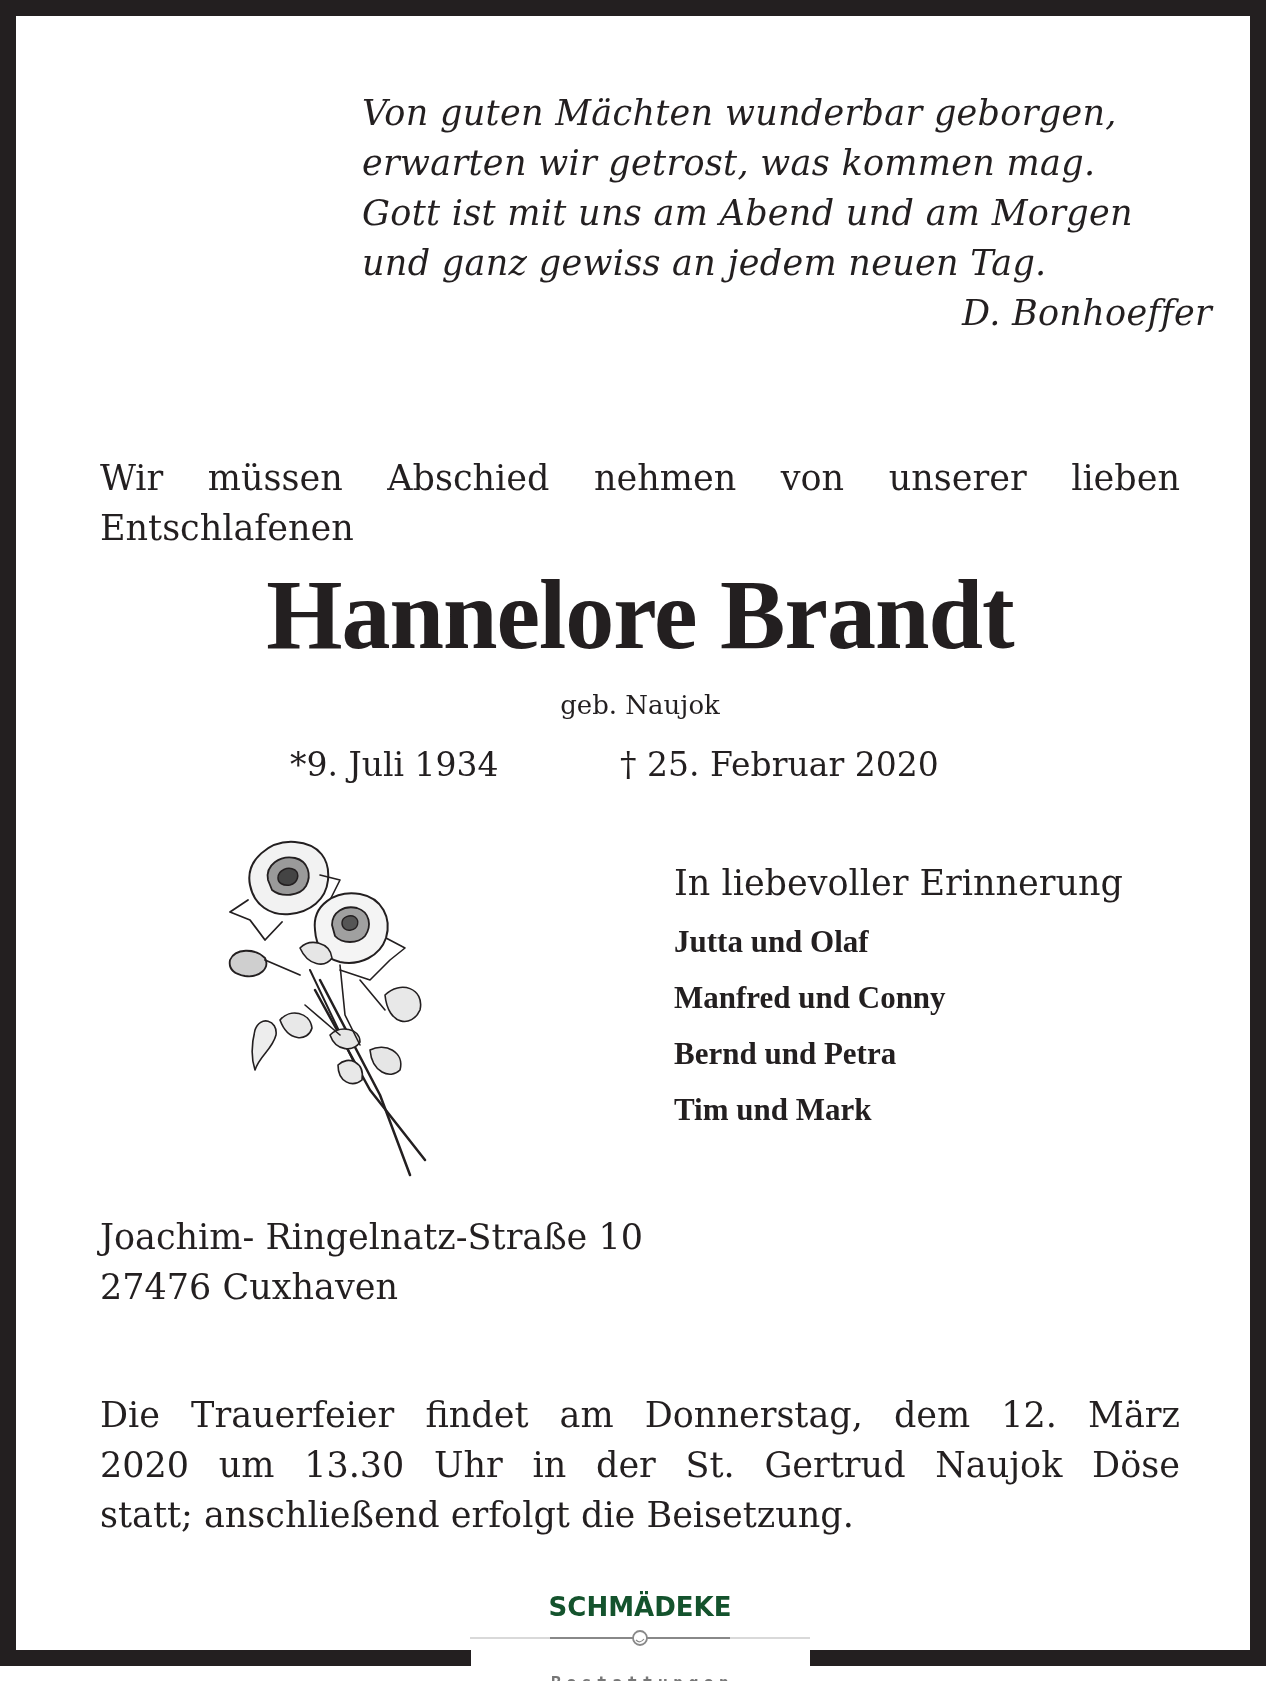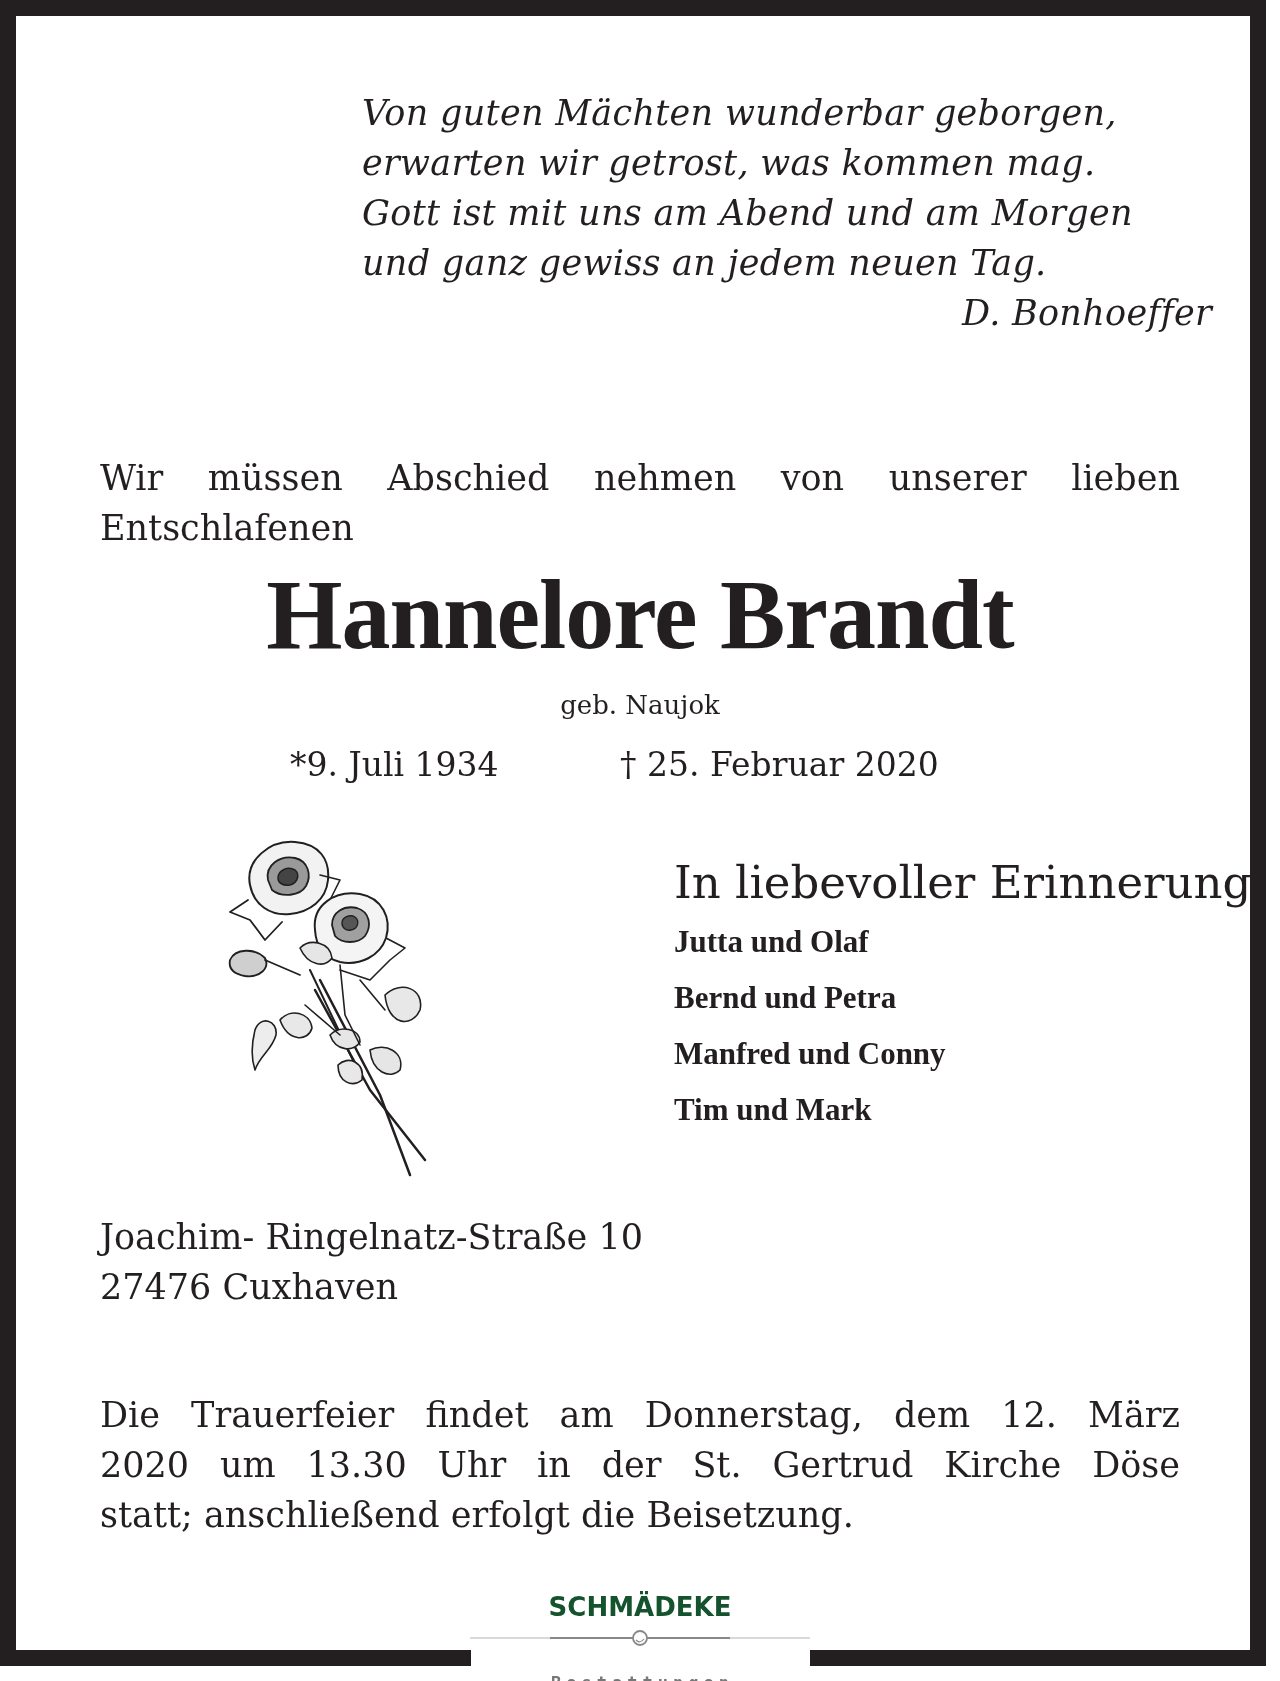--- a/index.html
+++ b/index.html
@@ -111,21 +111,21 @@
     }
 
     
     .memory {
       position: absolute;
       left: 674px;
       top: 858px;
       width: 520px;
     }
     .memory-heading {
-      font-size: 45px;
+      font-size: 35px;
       line-height: 50px;
       white-space: nowrap;
     }
     .mourner {
       font-family: "Liberation Serif", "DejaVu Serif", serif;
       font-weight: bold;
       font-size: 31px;
       line-height: 56px;
       white-space: nowrap;
     }
@@ -258,22 +258,22 @@
       <path d="M140 150 L165 180" stroke-width="1.6"></path>
       <path d="M85 175 L120 205" stroke-width="1.6"></path>
     </g>
   </svg>
 </div>
 
 <div class="memory">
   <div class="memory-heading">In liebevoller Erinnerung</div>
   <div class="mourners">
     <div class="mourner">Jutta und Olaf</div>
+    <div class="mourner">Manfred und Conny</div>
     <div class="mourner">Bernd und Petra</div>
-    <div class="mourner">Manfred und Conny</div>
     <div class="mourner">Tim und Mark</div>
   </div>
 </div>
 
 <div class="content address">
   <span>Joachim- Ringelnatz-Straße 10</span>
   <span>27476 Cuxhaven</span>
 </div>
 
 <div class="content service">
@@ -289,21 +289,21 @@
   </div>
   <div class="jline">
     <span>2020</span>
     <span>um</span>
     <span>13.30</span>
     <span>Uhr</span>
     <span>in</span>
     <span>der</span>
     <span>St.</span>
     <span>Gertrud</span>
-    <span>Kirche</span>
+    <span>Naujok</span>
     <span>Döse</span>
   </div>
   <span class="lline">statt; anschließend erfolgt die Beisetzung.</span>
 </div>
 
 <div class="logo">
   <div class="logo-name">SCHMÄDEKE</div>
   <svg style="position:absolute;left:-10px;top:36px;" width="340" height="24" viewBox="0 0 340 24" xmlns="http://www.w3.org/2000/svg">
     <line x1="0" y1="12" x2="340" y2="12" stroke="#cccccc" stroke-width="1.5"></line>
     <line x1="80" y1="12" x2="260" y2="12" stroke="#888888" stroke-width="2"></line>

